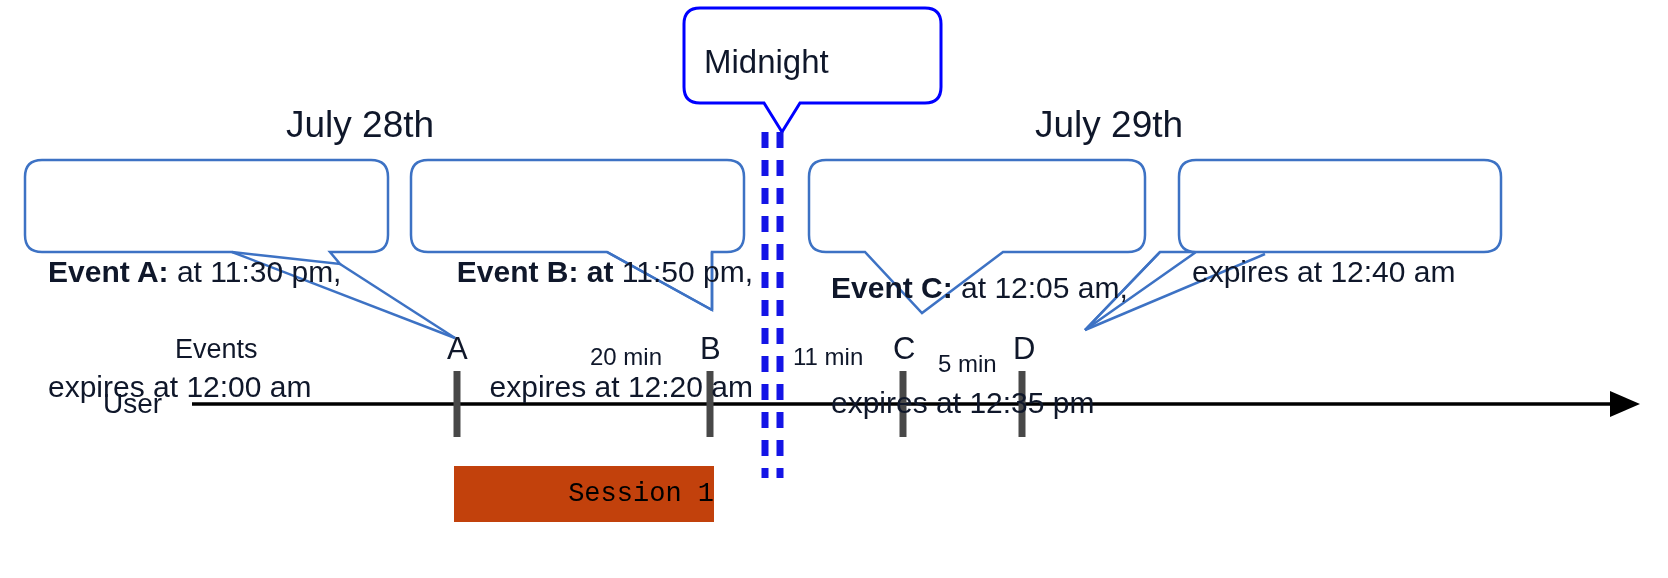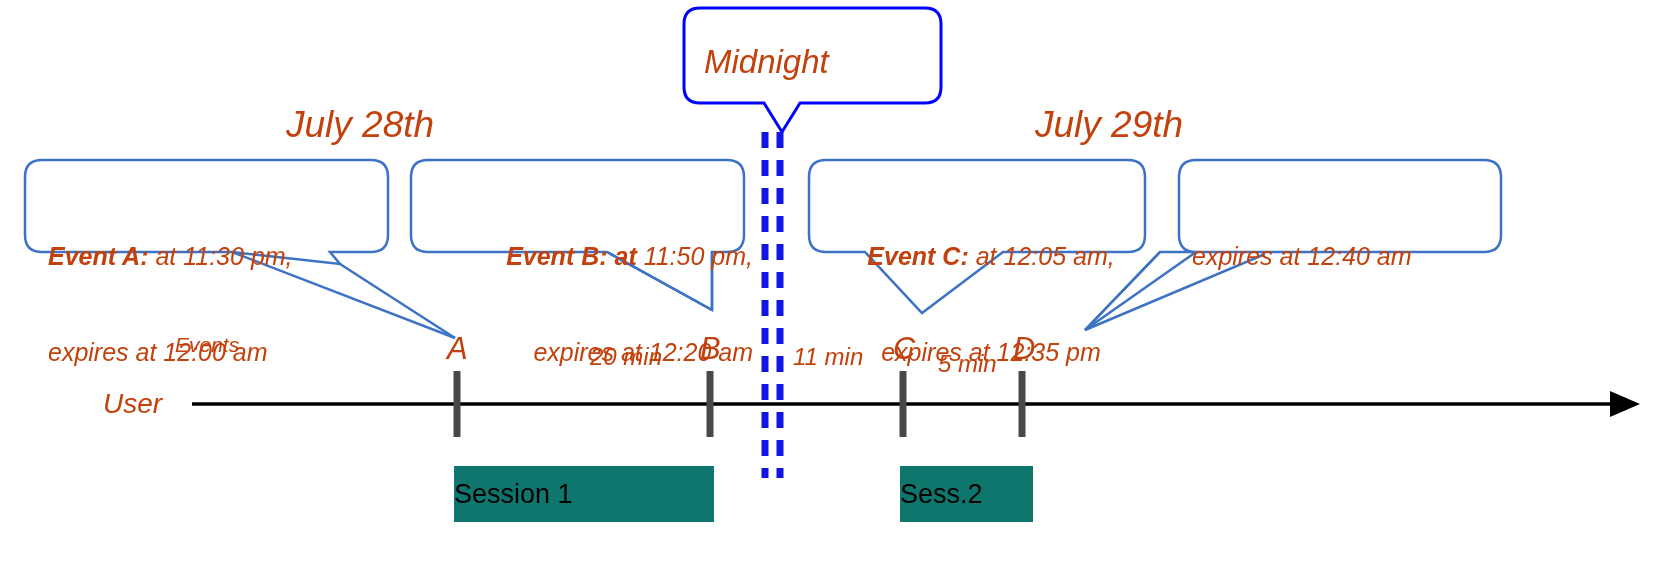--- a/index.html
+++ b/index.html
@@ -22,58 +22,58 @@
   }
   svg.layer {
     position: absolute;
     top: 0;
     left: 0;
     width: 1668px;
     height: 578px;
   }
   .txt {
     position: absolute;
-    color: #c2410c;
+    color: #0f172a;
     white-space: pre;
     line-height: 1.28;
-    font-style: italic;
   }
   .date-label {
     font-size: 37px;
   }
   .midnight-label {
     font-size: 33px;
   }
   .callout-text {
-    font-size: 25px;
+    font-size: 30px;
   }
   .callout-text b {
     font-weight: bold;
   }
   .axis-label {
     font-size: 28px;
   }
   .events-label {
-    font-size: 21px;
+    font-size: 27px;
   }
   .tick-label {
     font-size: 31px;
   }
   .interval-label {
     font-size: 24px;
   }
   .session-label {
     font-size: 27px;
   }
   .session-box {
     position: absolute;
-    background: #0f766e;
+    background: #c2410c;
     display: flex;
     align-items: center;
-    justify-content: flex-start;
+    justify-content: flex-end;
+    font-family: Liberation Mono, monospace;
   }
 </style>
 </head>
 <body>
 
 <div id="stage">
 
   <svg class="layer" viewBox="0 0 1668 578">
 
     <path d="M 700 8
@@ -133,21 +133,21 @@
   <div class="txt callout-text" style="left:48px; top:176px; width:340px;">
     <div><b>Event A:</b><span> at 11:30 pm,</span></div>
     <div>expires at 12:00 am</div>
   </div>
 
   <div class="txt callout-text" style="left:433px; top:176px; width:320px;text-align:right;">
     <div><b>Event B: at</b><span> 11:50 pm,</span></div>
     <div>expires at 12:20 am</div>
   </div>
 
-  <div class="txt callout-text" style="left:831px; top:176px; width:320px;text-align:center;">
+  <div class="txt callout-text" style="left:831px; top:192px; width:320px;">
     <div><b>Event C:</b><span> at 12:05 am,</span></div>
     <div>expires at 12:35 pm</div>
   </div>
 
   <div class="txt callout-text" style="left:1192px; top:176px; width:320px;">
     <div>expires at 12:40 am</div>
   </div>
 
   <div class="txt events-label" style="left:175px; top:332px;">Events</div>
   <div class="txt axis-label" style="left:103px; top:386px;">User</div>
@@ -157,17 +157,14 @@
   <div class="txt tick-label" style="left:893px; top:329px;">C</div>
   <div class="txt tick-label" style="left:1013px; top:329px;">D</div>
 
   <div class="txt interval-label" style="left:590px; top:342px;">20 min</div>
   <div class="txt interval-label" style="left:793px; top:342px;">11 min</div>
   <div class="txt interval-label" style="left:938px; top:349px;">5 min</div>
 
   <div class="session-box" style="left:454px; top:466px; width:260px; height:56px;">
     <span class="session-label">Session 1</span>
   </div>
-  <div class="session-box" style="left:900px; top:466px; width:133px; height:56px;">
-    <span class="session-label">Sess.2</span>
-  </div>
 
 </div>
 
 </body></html>

